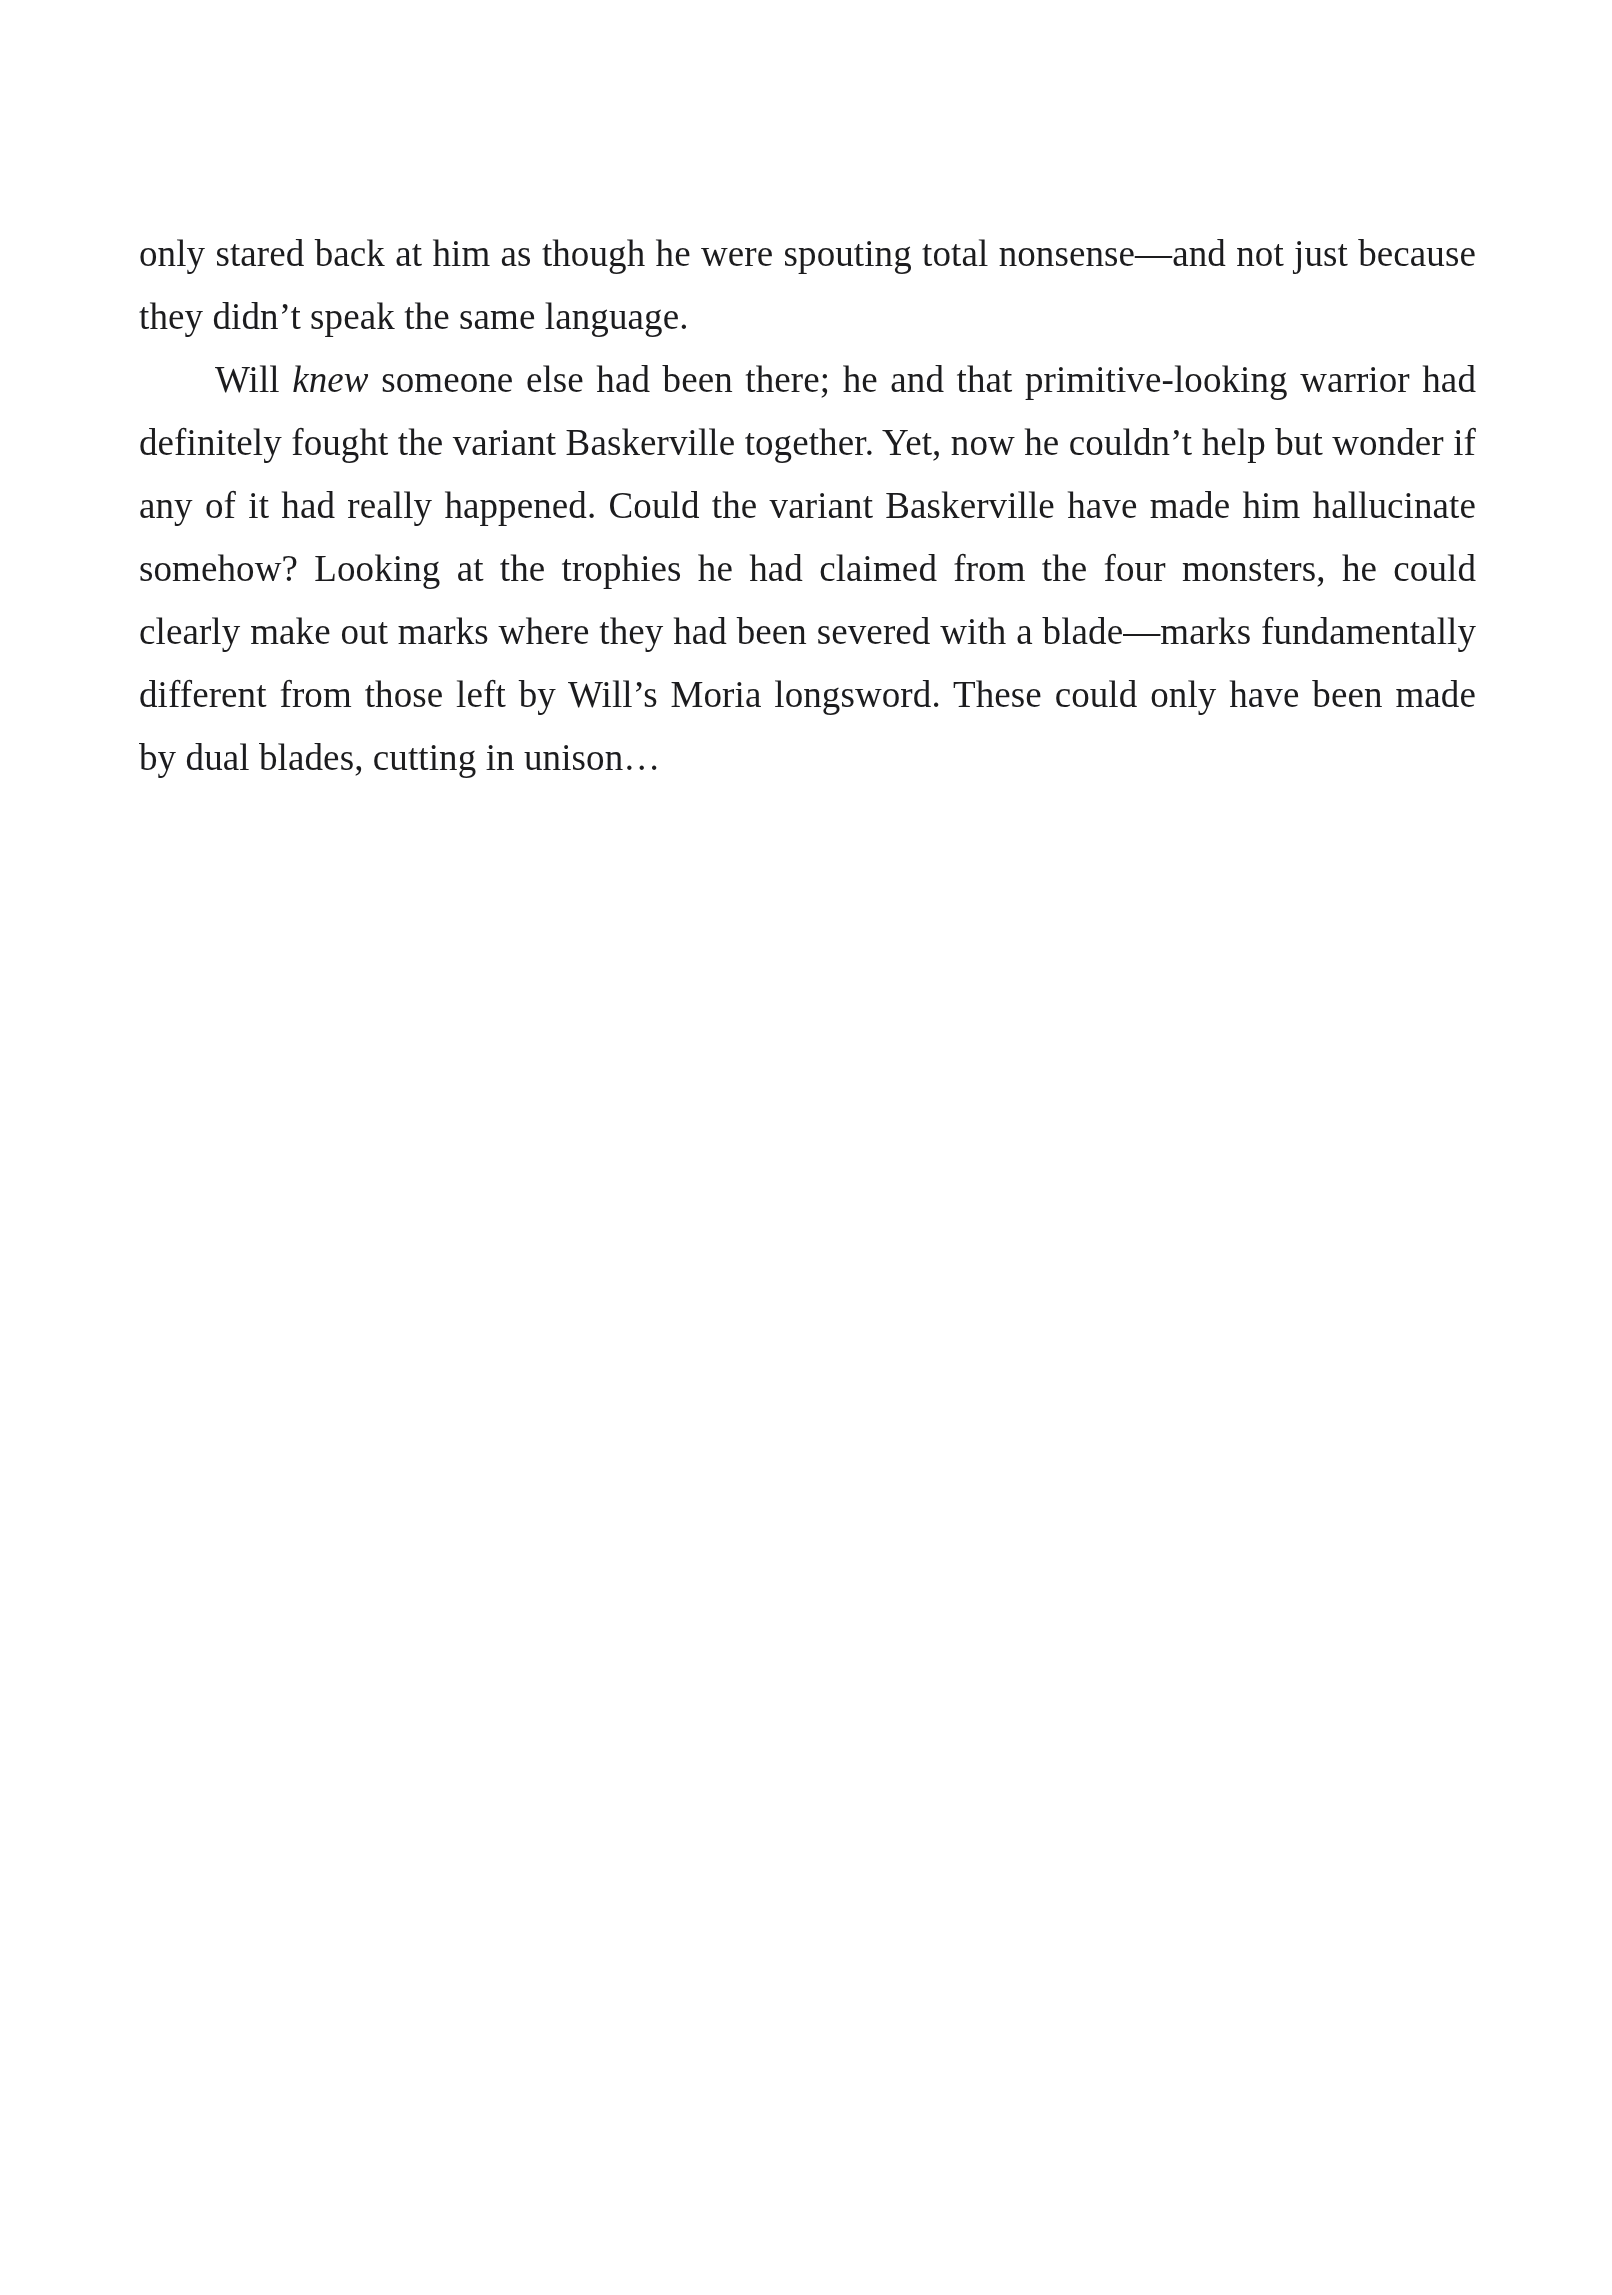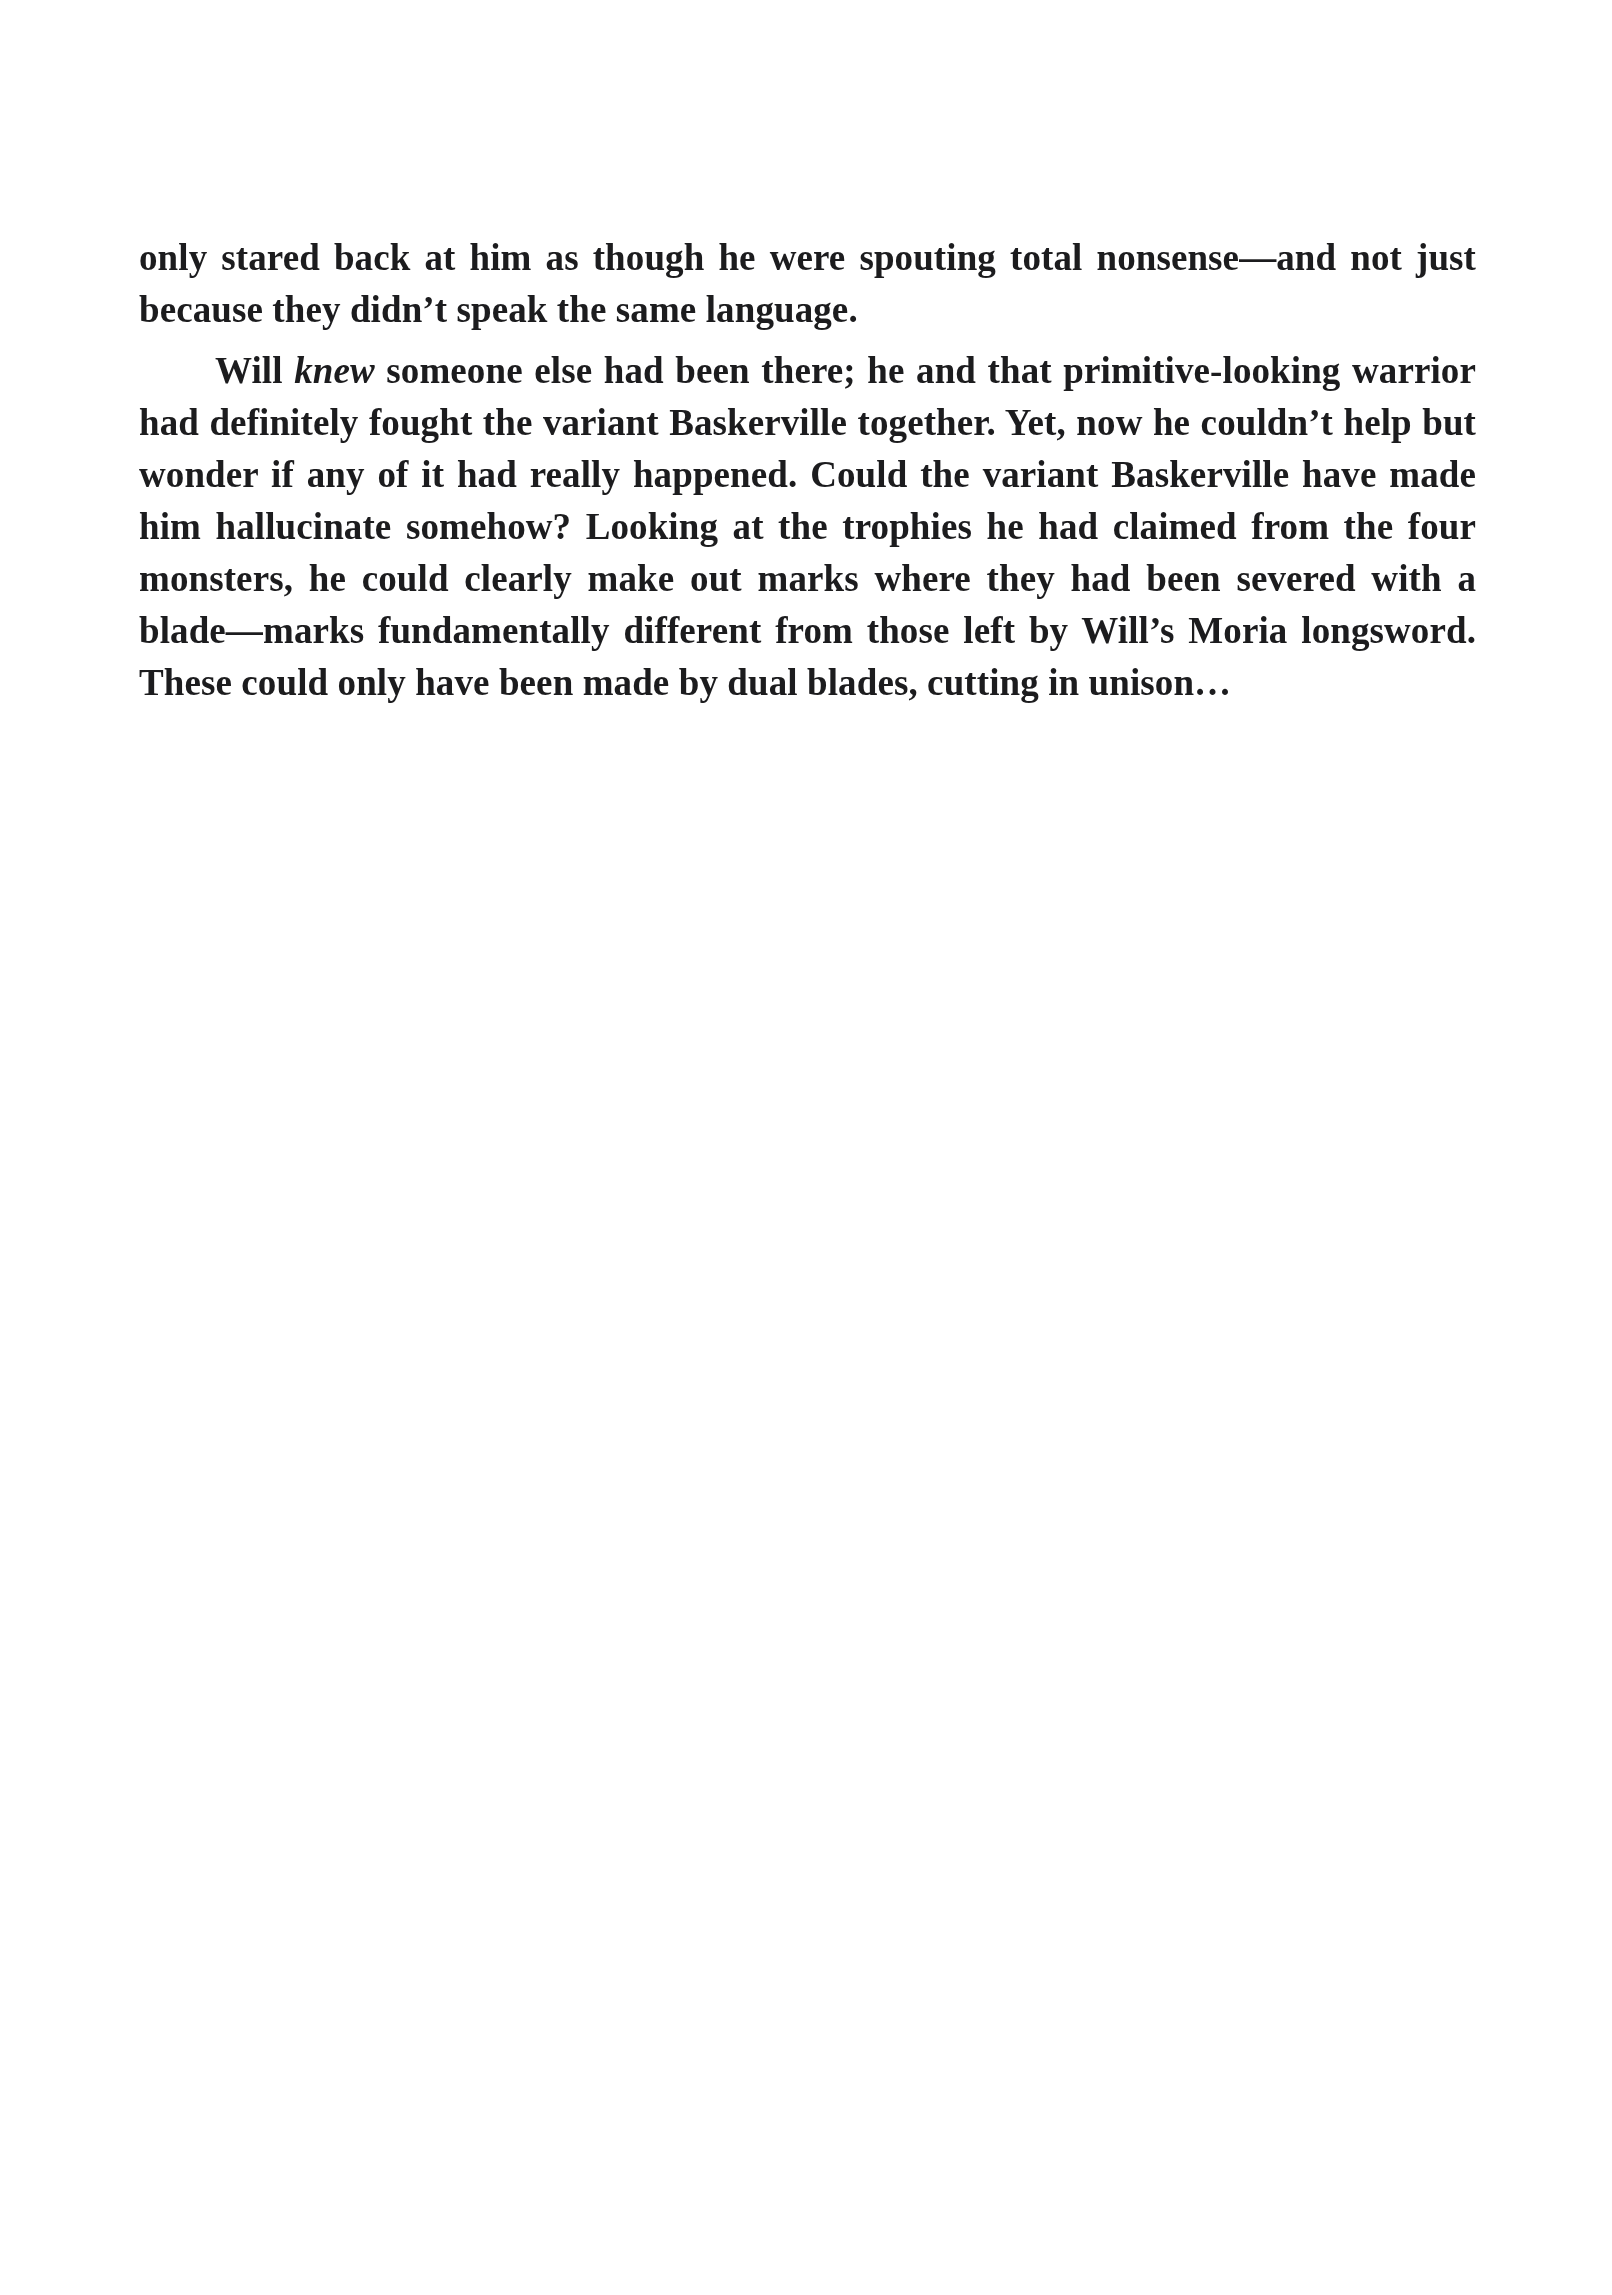--- a/index.html
+++ b/index.html
@@ -15,35 +15,33 @@
   }
   .book-page {
     position: absolute;
     inset: 0;
     box-sizing: border-box;
   }
   .page-text {
     position: absolute;
     left: 139px;
     right: 137px;
-    top: 232px;
+    top: 222px;
     text-align: justify;
     text-justify: inter-word;
     font-size: 37px;
-    line-height: 52px;
+    line-height: 63px;
     letter-spacing: 0.1px;
-    font-weight: bold;
   }
   .page-text p {
     margin: 0;
     padding: 0;
   }
   .page-text p.indented {
     text-indent: 76px;
-    margin-top: 9px;
   }
   .page-text em {
     font-style: italic;
   }
 </style>
 </head>
 <body style="background: rgb(255, 255, 255); color: rgb(28, 28, 30);">
 
 <div class="book-page">
   <div class="page-text">

